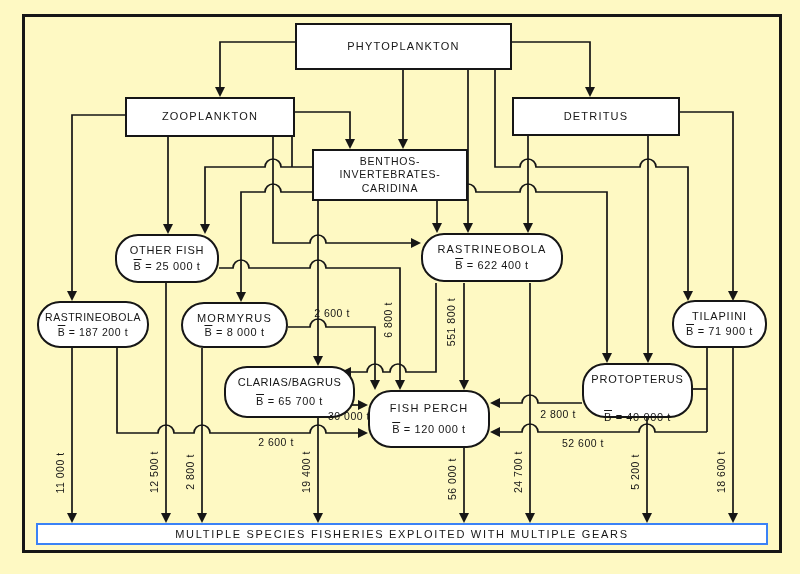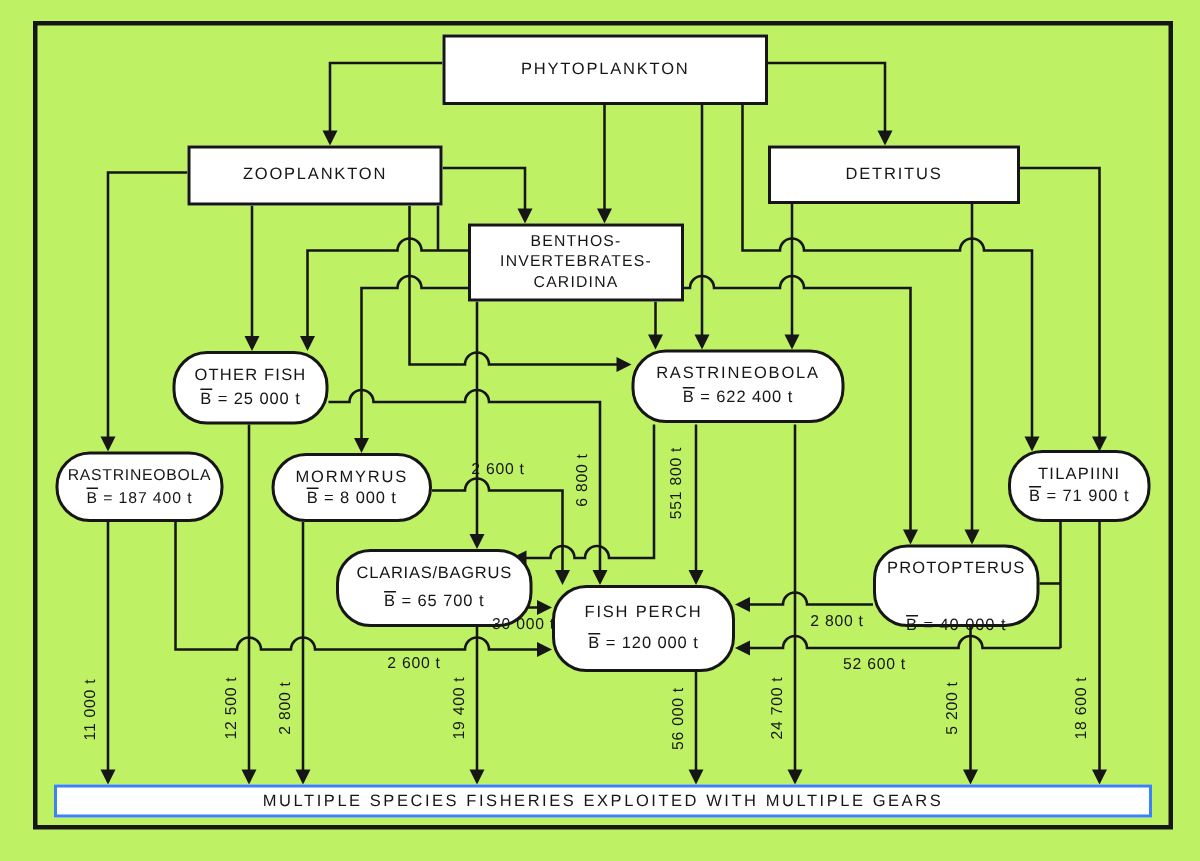--- a/index.html
+++ b/index.html
@@ -1,16 +1,16 @@
 <!DOCTYPE html>
 <html><head>
 <meta charset="utf-8">
 <style>
   html,body{margin:0;padding:0;background:#fff;}
-  .stage{position:relative;width:800px;height:574px;background:#bef264;
+  .stage{position:relative;width:800px;height:574px;background:#fef9c3;
          font-family:"Liberation Sans",sans-serif;color:#161616;overflow:hidden;}
   .frame{position:absolute;left:22px;top:14px;width:760px;height:539px;
          border:3px solid #161616;box-sizing:border-box;}
   .wires{position:absolute;left:0;top:0;}
   .wires path{fill:none;stroke:#161616;stroke-width:1.7;}
   .wires polygon{fill:#161616;stroke:none;}
   .node{position:absolute;background:#fff;border:2px solid #161616;box-sizing:border-box;
         display:flex;flex-direction:column;align-items:center;justify-content:center;
         text-align:center;font-size:11px;letter-spacing:1.2px;line-height:1.25;}
   .node.two{justify-content:space-between;padding:8px 2px 7px;border-radius:23px;}
@@ -177,36 +177,36 @@
 
   <div class="node" style="left:295px;top:23px;width:217px;height:47px;">
     <div class="title">PHYTOPLANKTON</div>
   </div>
   <div class="node" style="left:512px;top:97px;width:168px;height:39px;">
     <div class="title">DETRITUS</div>
   </div>
   <div class="node" style="left:125px;top:97px;width:170px;height:40px;">
     <div class="title">ZOOPLANKTON</div>
   </div>
-  <div class="node" style="left:312px;top:149px;width:144px;height:52px;font-size:10.5px;letter-spacing:0.8px;">
+  <div class="node" style="left:312px;top:149px;width:156px;height:52px;font-size:10.5px;letter-spacing:0.8px;">
     <div class="title">BENTHOS-</div>
     <div class="title">INVERTEBRATES-</div>
     <div class="title">CARIDINA</div>
   </div>
   <div class="node two" style="left:115px;top:234px;width:104px;height:49px;letter-spacing:0.8px;">
     <div class="title">OTHER FISH</div>
     <div class="bio"><span class="ov">B</span><span> = 25 000 t</span></div>
   </div>
   <div class="node two" style="left:421px;top:233px;width:142px;height:49px;">
     <div class="title">RASTRINEOBOLA</div>
     <div class="bio"><span class="ov">B</span><span> = 622 400 t</span></div>
   </div>
   <div class="node two" style="left:37px;top:301px;width:112px;height:47px;letter-spacing:0.5px;font-size:10.5px;">
     <div class="title">RASTRINEOBOLA</div>
-    <div class="bio"><span class="ov">B</span><span> = 187 400 t</span></div>
+    <div class="bio"><span class="ov">B</span><span> = 187 200 t</span></div>
   </div>
   <div class="node two" style="left:181px;top:302px;width:107px;height:46px;">
     <div class="title">MORMYRUS</div>
     <div class="bio"><span class="ov">B</span><span> = 8 000 t</span></div>
   </div>
   <div class="node two" style="left:672px;top:300px;width:95px;height:48px;letter-spacing:0.8px;">
     <div class="title">TILAPIINI</div>
     <div class="bio"><span class="ov">B</span><span> = 71 900 t</span></div>
   </div>
   <div class="node two" style="left:224px;top:366px;width:131px;height:52px;letter-spacing:0.5px;">

